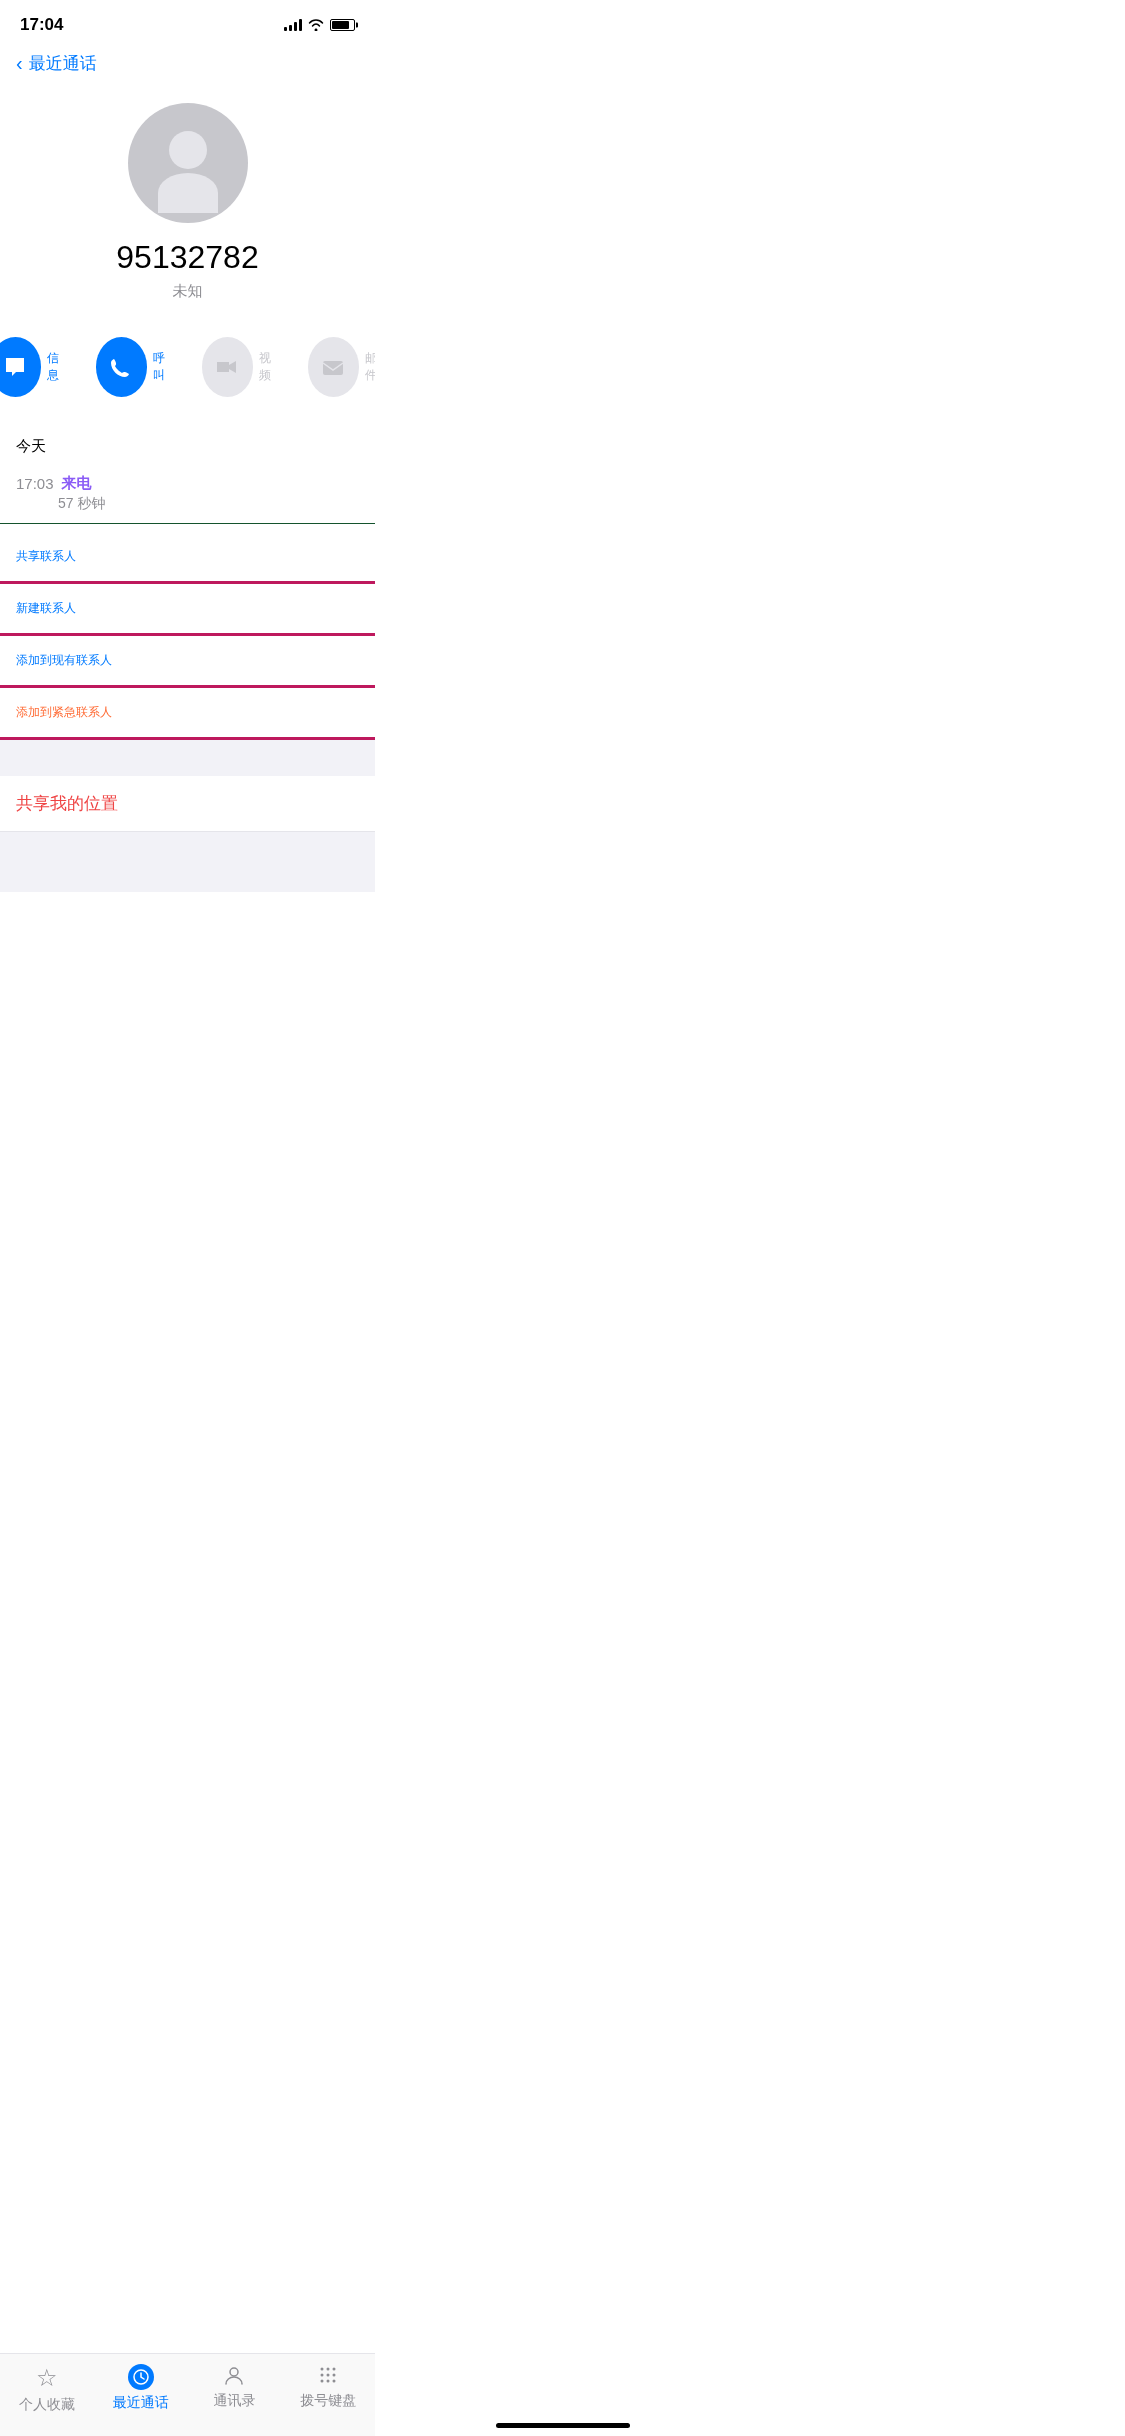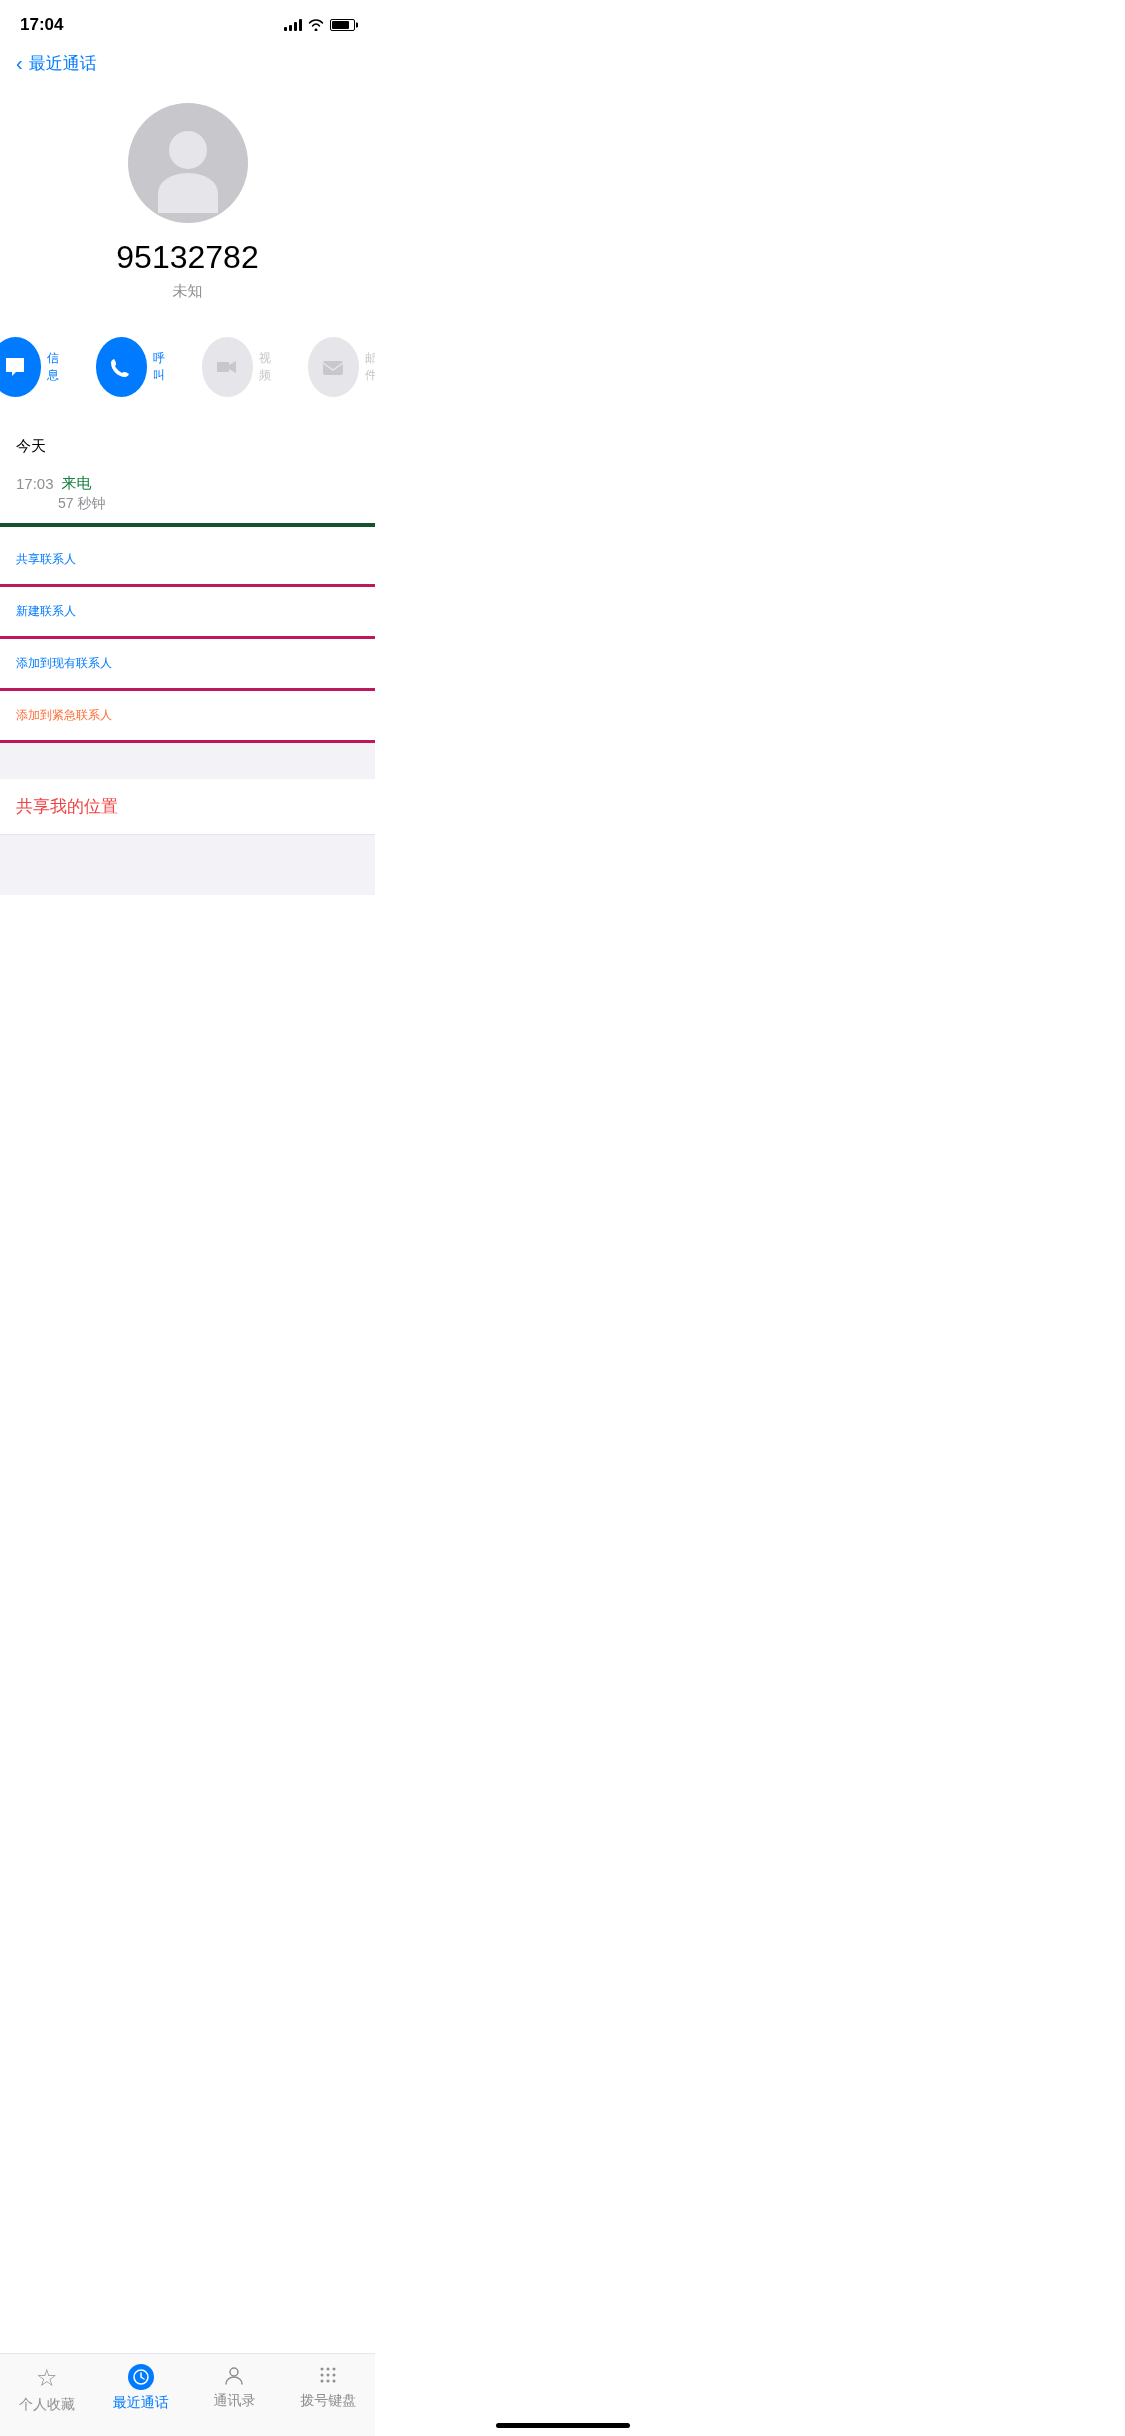--- a/index.html
+++ b/index.html
@@ -177,36 +177,36 @@
 
     
     .section-header {
       padding: 12px 16px 8px;
       font-size: 15px;
       font-weight: 500;
       color: #000;
     }
     .call-item {
       padding: 10px 16px;
-      border-bottom: 4px solid #14532d;
+      border-bottom: 1px solid #14532d;
     }
     .call-time-row {
       display: flex;
       align-items: center;
       gap: 8px;
       margin-bottom: 2px;
     }
     .call-time {
       font-size: 15px;
       color: #8E8E93;
     }
     .call-type {
       font-size: 15px;
-      font-weight: 400;
-      color: #15803d;
+      font-weight: 700;
+      color: #8b5cf6;
     }
     .call-duration {
       font-size: 14px;
       color: #8E8E93;
       padding-left: 42px;
     }
 
     
     .menu-section {
       margin-top: 8px;

